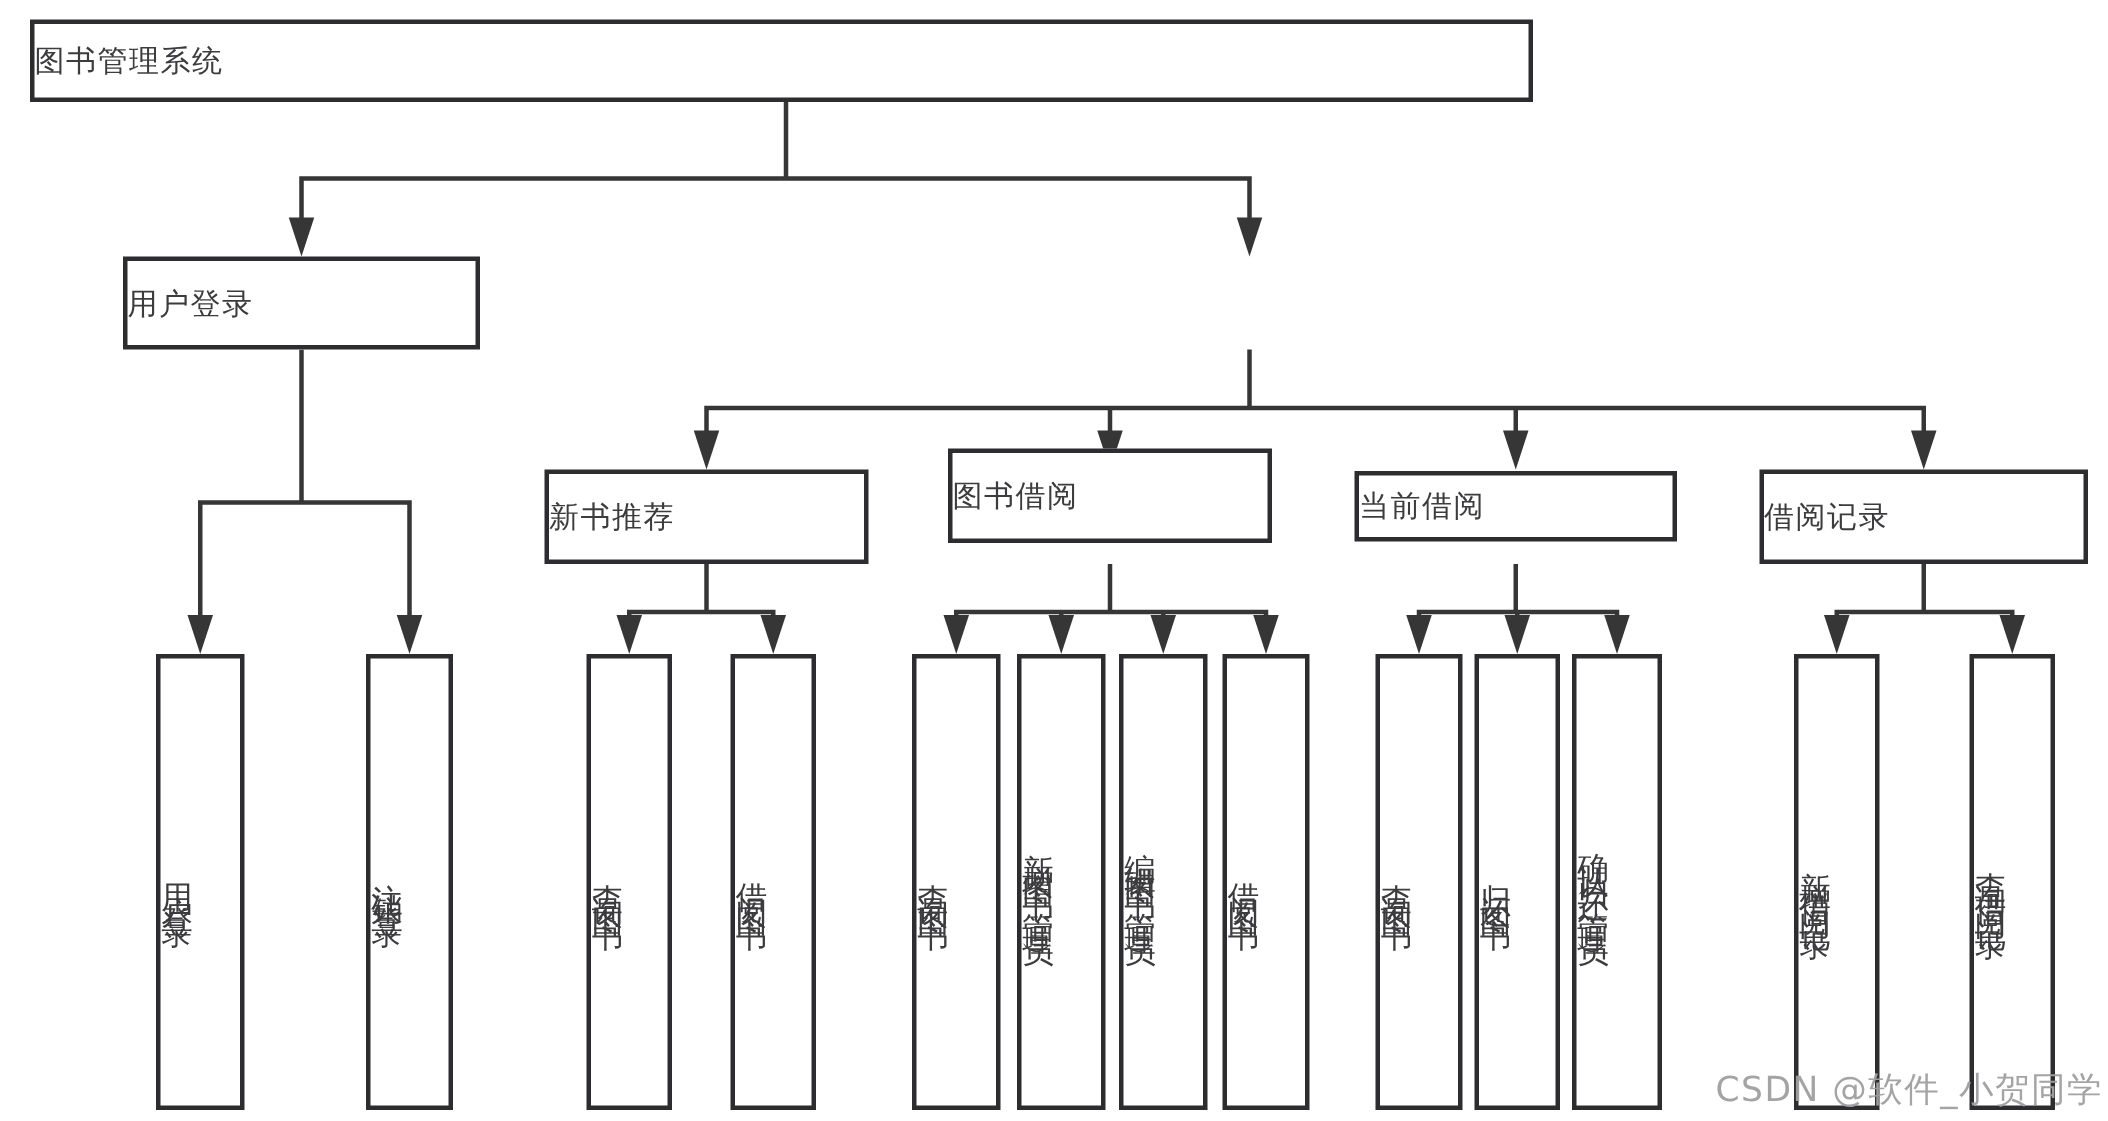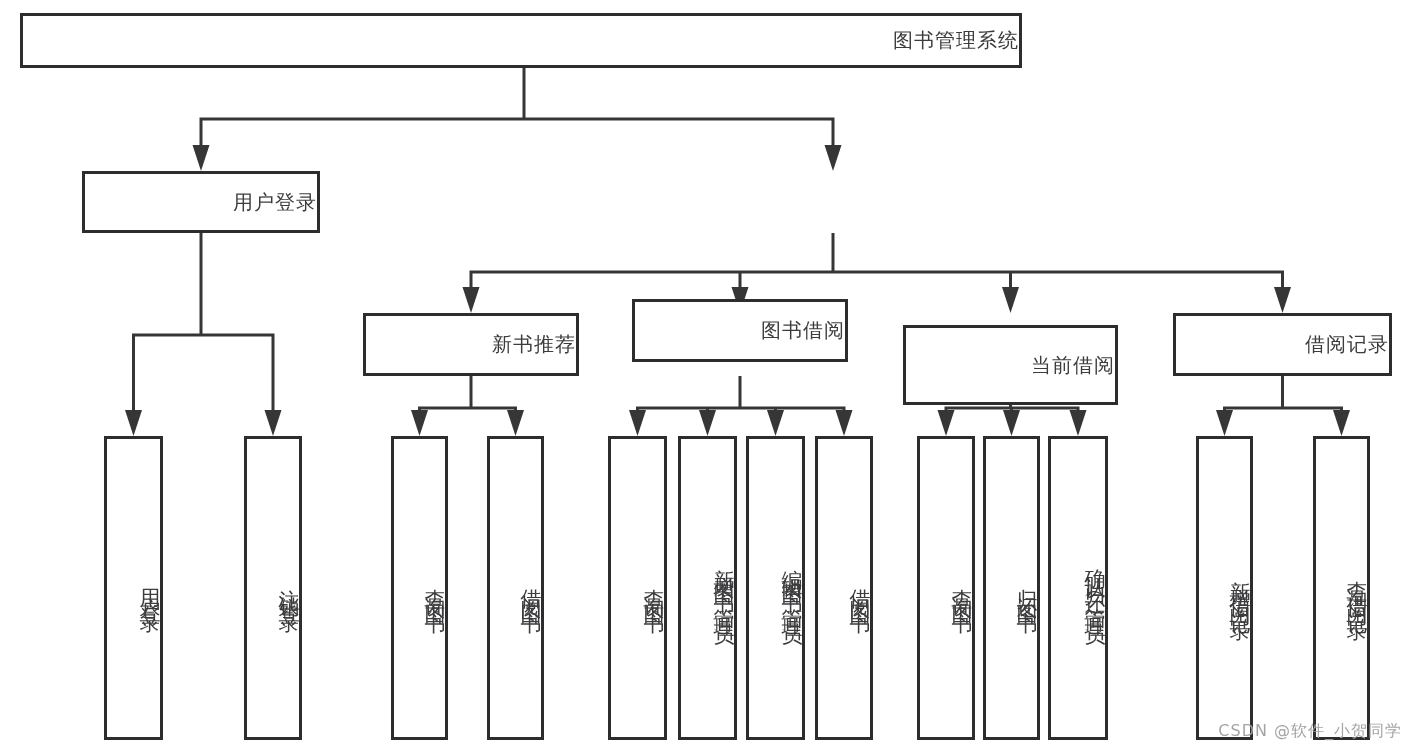--- a/index.html
+++ b/index.html
@@ -18,42 +18,41 @@
     overflow:hidden;
   }
   #connectors{position:absolute;left:0;top:0;width:1405px;height:747px;}
   #connectors path{stroke:var(--line);stroke-width:3;fill:none;stroke-linecap:butt;stroke-linejoin:miter;}
   #connectors polygon{fill:var(--line);stroke:none;}
   .box{
     position:absolute;
     box-sizing:border-box;
     background:var(--background);
     border:3px solid var(--border);
-    display:flex;align-items:center;justify-content:flex-end;
+    display:flex;align-items:center;justify-content:flex-start;
     color:var(--text);
   }
   .hbox{font-size:20px;letter-spacing:1px;white-space:nowrap;}
   .vbox{font-size:21px;}
   .vbox .vtext{
     writing-mode:vertical-rl;
     text-orientation:mixed;
     letter-spacing:8px;
     line-height:1;
     white-space:nowrap;
   }
   #watermark{
     position:absolute;
     right:3px;top:711px;
-    font-size:16px;
+    font-size:23px;
     color:var(--watermark);
     opacity:0.95;
     letter-spacing:1px;
     white-space:nowrap;
     pointer-events:none;
-    margin-top:10px;
   }
 </style>
 </head>
 <body>
 
 <div id="canvas">
 
   <svg id="connectors" viewBox="0 0 1405 747" xmlns="http://www.w3.org/2000/svg">
 
     <g>
@@ -123,21 +122,21 @@
   <div class="box hbox" style="left:82px;top:171px;width:238px;height:62px;">
     <span>用户登录</span>
   </div>
 
   <div class="box hbox" style="left:363px;top:313px;width:216px;height:63px;font-family:Liberation Serif, serif;">
     <span>新书推荐</span>
   </div>
   <div class="box hbox" style="left:632px;top:299px;width:216px;height:63px;font-family:Liberation Serif, serif;">
     <span>图书借阅</span>
   </div>
-  <div class="box hbox" style="left:903px;top:325px;width:215px;height:80px;">
+  <div class="box hbox" style="left:903px;top:314px;width:215px;height:47px;">
     <span>当前借阅</span>
   </div>
   <div class="box hbox" style="left:1173px;top:313px;width:219px;height:63px;">
     <span>借阅记录</span>
   </div>
 
   <div class="box vbox" style="left:104px;top:436px;width:59px;height:304px;">
     <span class="vtext">用户登录</span>
   </div>
   <div class="box vbox" style="left:244px;top:436px;width:58px;height:304px;">

